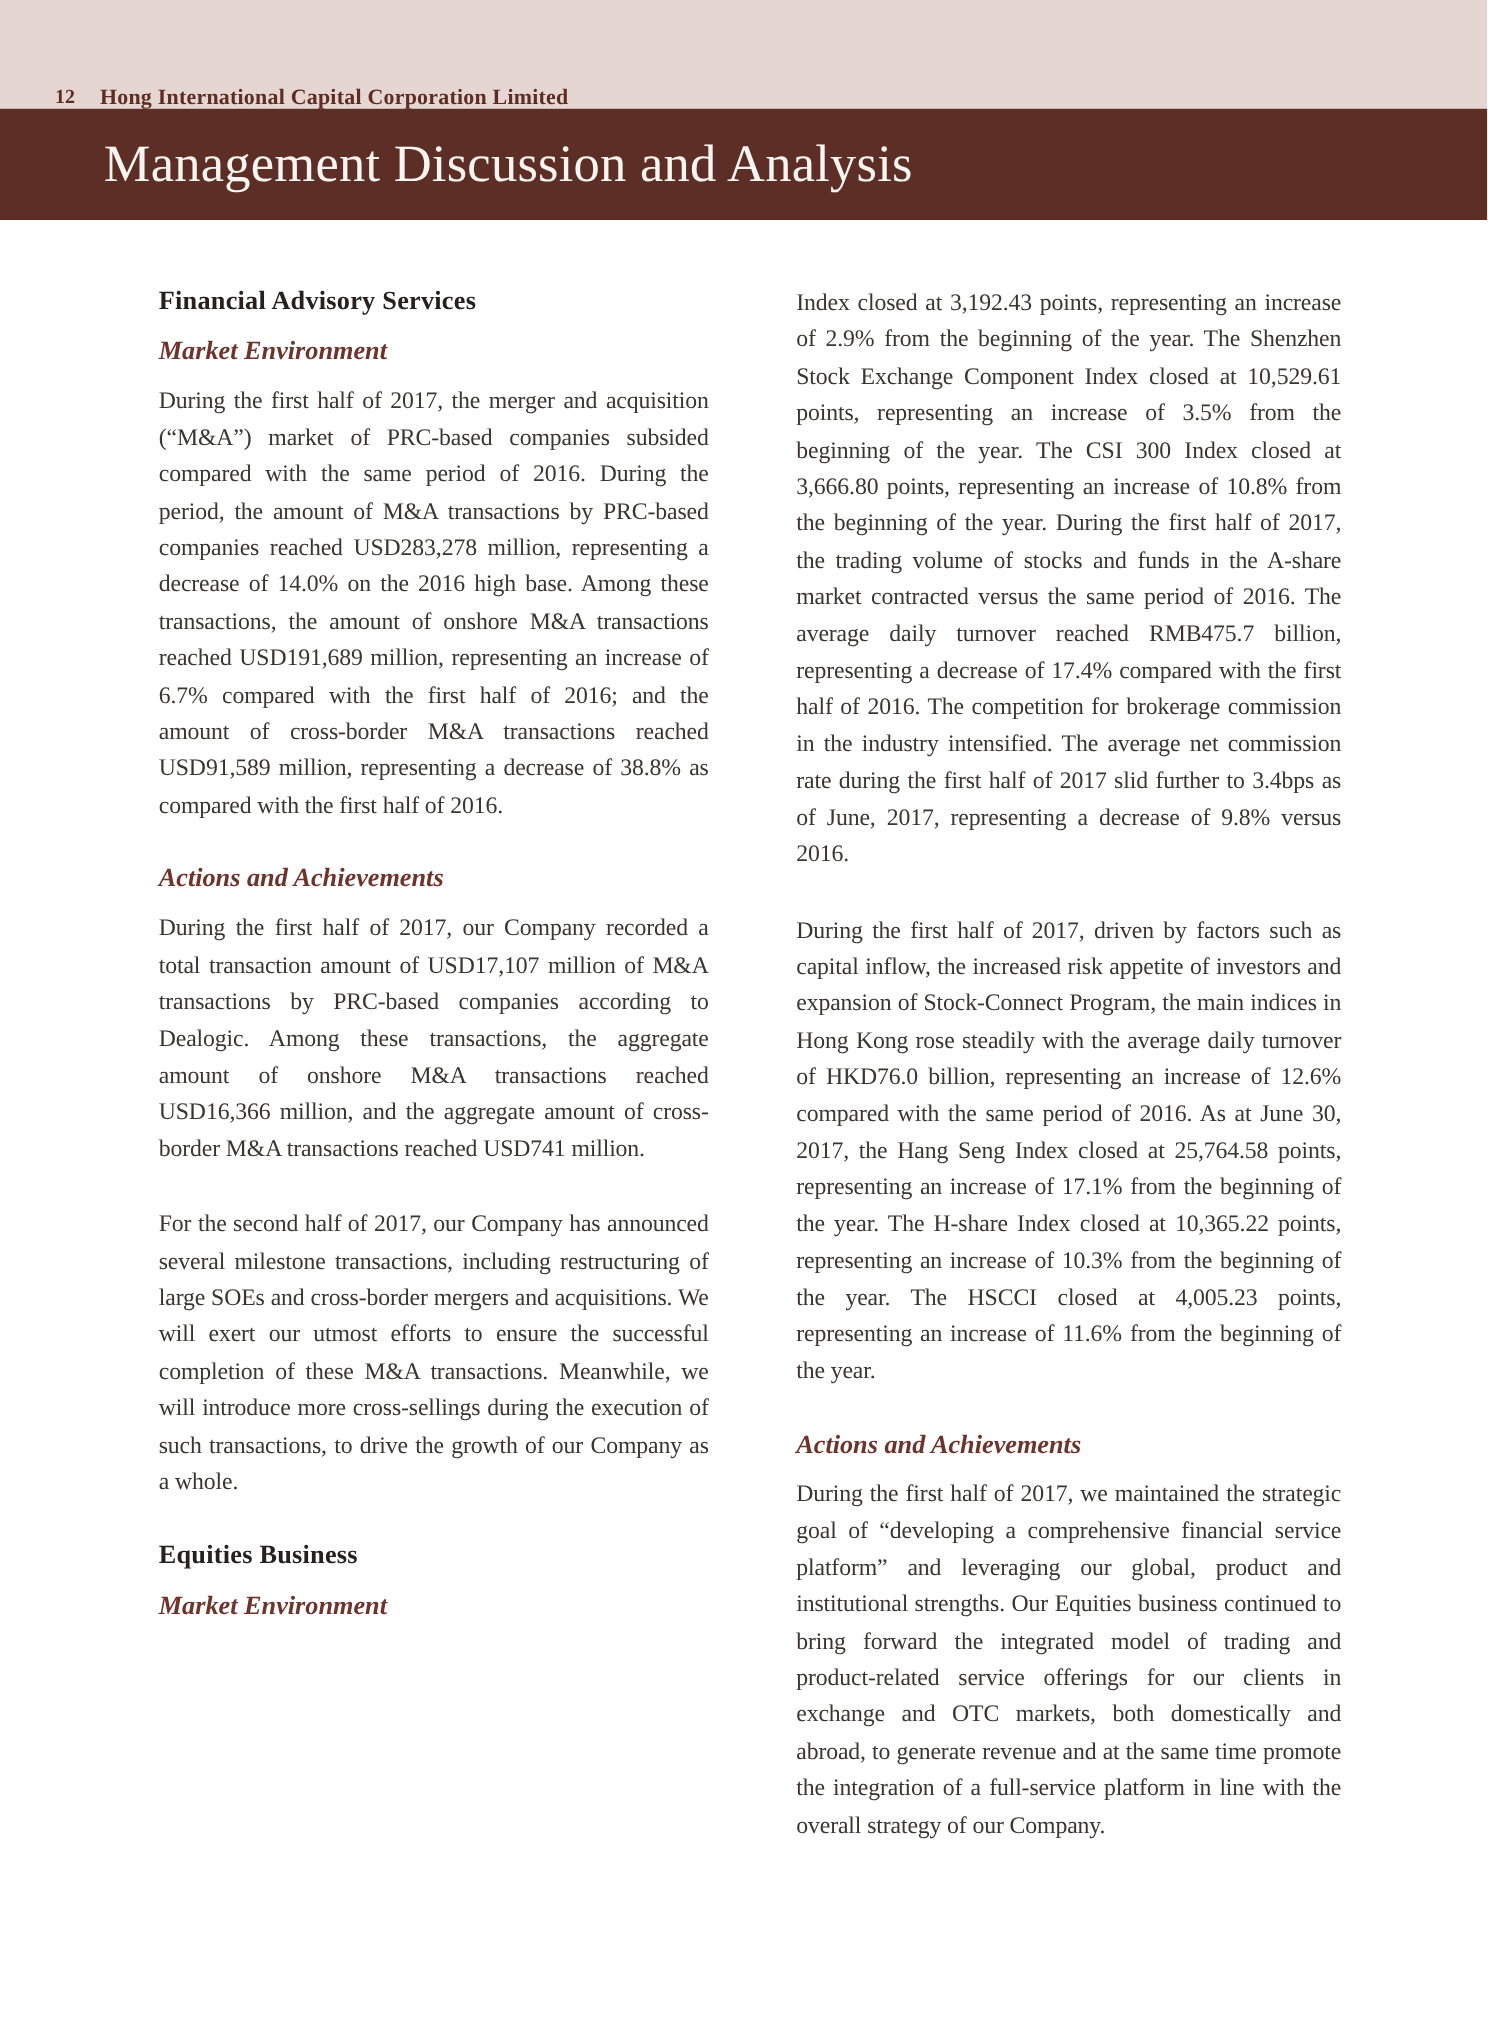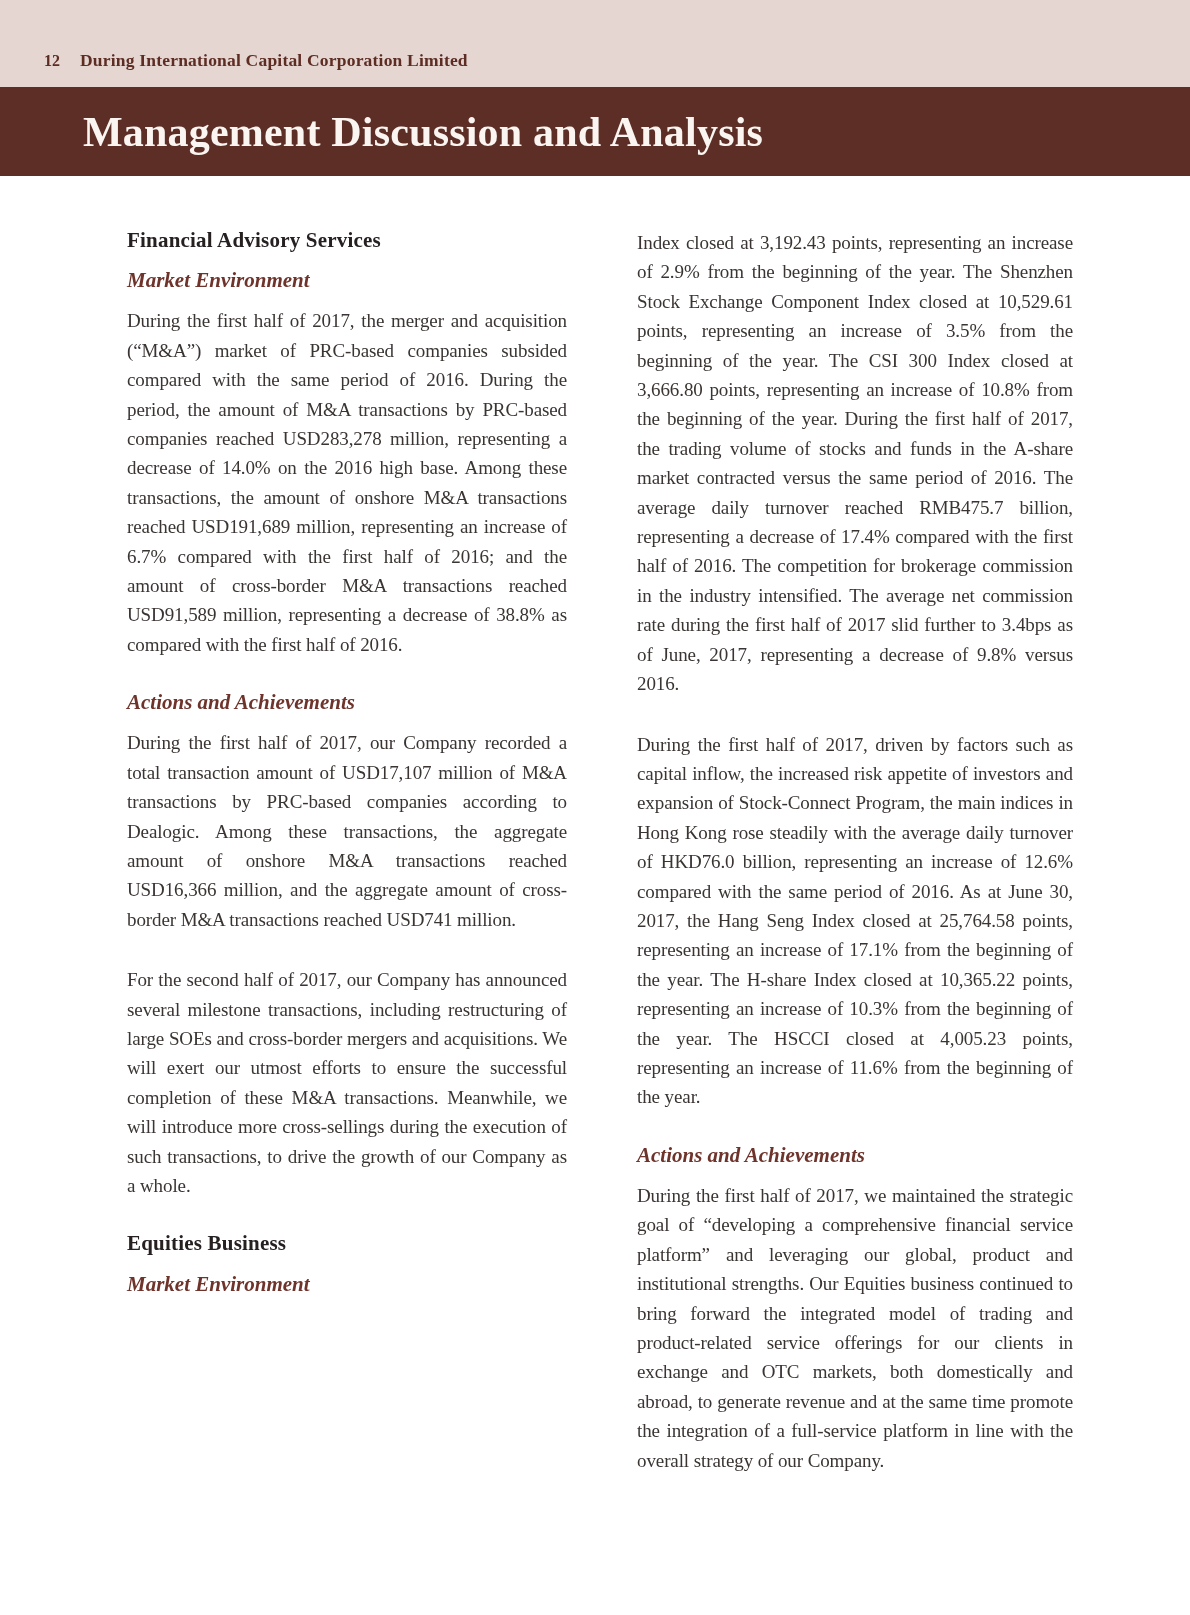--- a/index.html
+++ b/index.html
@@ -14,21 +14,21 @@
     height: 1615px;
     background: #ffffff;
     overflow: hidden;
   }
   
   .top-strip {
     height: 87px;
     background: #e5d6d2;
     display: flex;
     align-items: flex-end;
-    padding: 0 0 18px 44px;
+    padding: 0 0 1px 44px;
   }
   .page-number {
     color: #5d2c23;
     font-size: 16px;
     font-weight: 700;
     margin-right: 20px;
     line-height: 1;
   }
   .company-name {
     color: #5d2c23;
@@ -42,21 +42,21 @@
     height: 89px;
     background: #5d2e26;
     display: flex;
     align-items: center;
     padding-left: 83px;
   }
   .banner-title {
     margin: 0;
     color: #faf5f1;
     font-size: 42px;
-    font-weight: 700;
+    font-weight: 400;
     letter-spacing: 0.2px;
     line-height: 1;
   }
   
   .content {
     display: flex;
     padding: 52px 50px 0 127px;
   }
   .col { display: block; }
   .col-left  { width: 440px; margin-right: 70px; flex: none; }
@@ -89,21 +89,21 @@
     letter-spacing: -0.1px;
   }
 </style>
 </head>
 <body>
 
 <div class="page">
 
   <header class="top-strip">
     <span class="page-number">12</span>
-    <span class="company-name">During International Capital Corporation Limited</span>
+    <span class="company-name">Hong International Capital Corporation Limited</span>
   </header>
 
   <div class="banner">
     <h1 class="banner-title">Management Discussion and Analysis</h1>
   </div>
 
   <main class="content">
 
     <section class="col col-left">
       <h2 class="h-main">Financial Advisory Services</h2>

